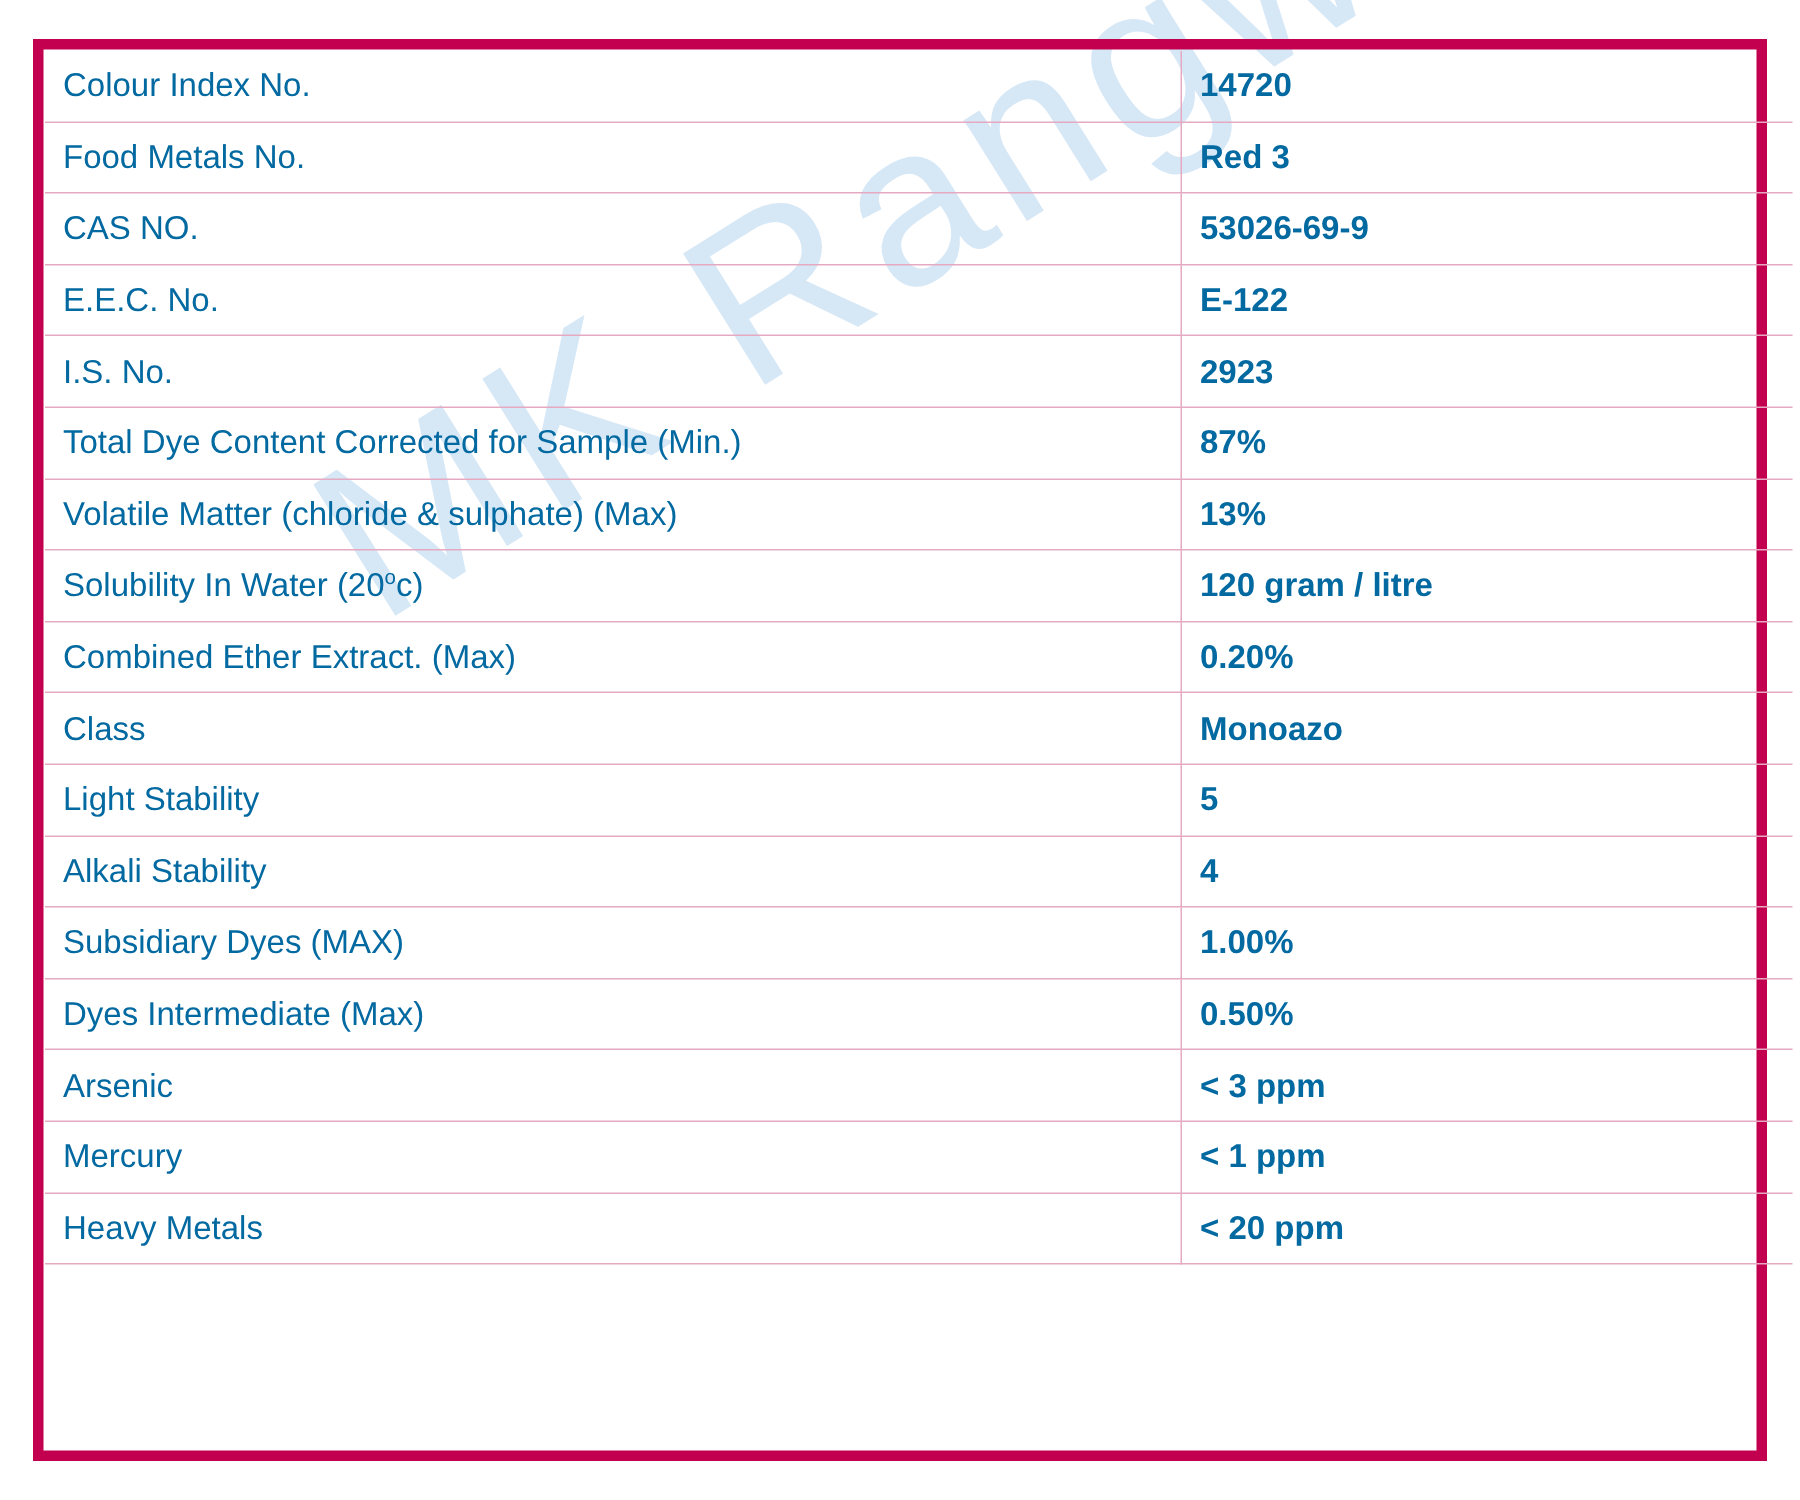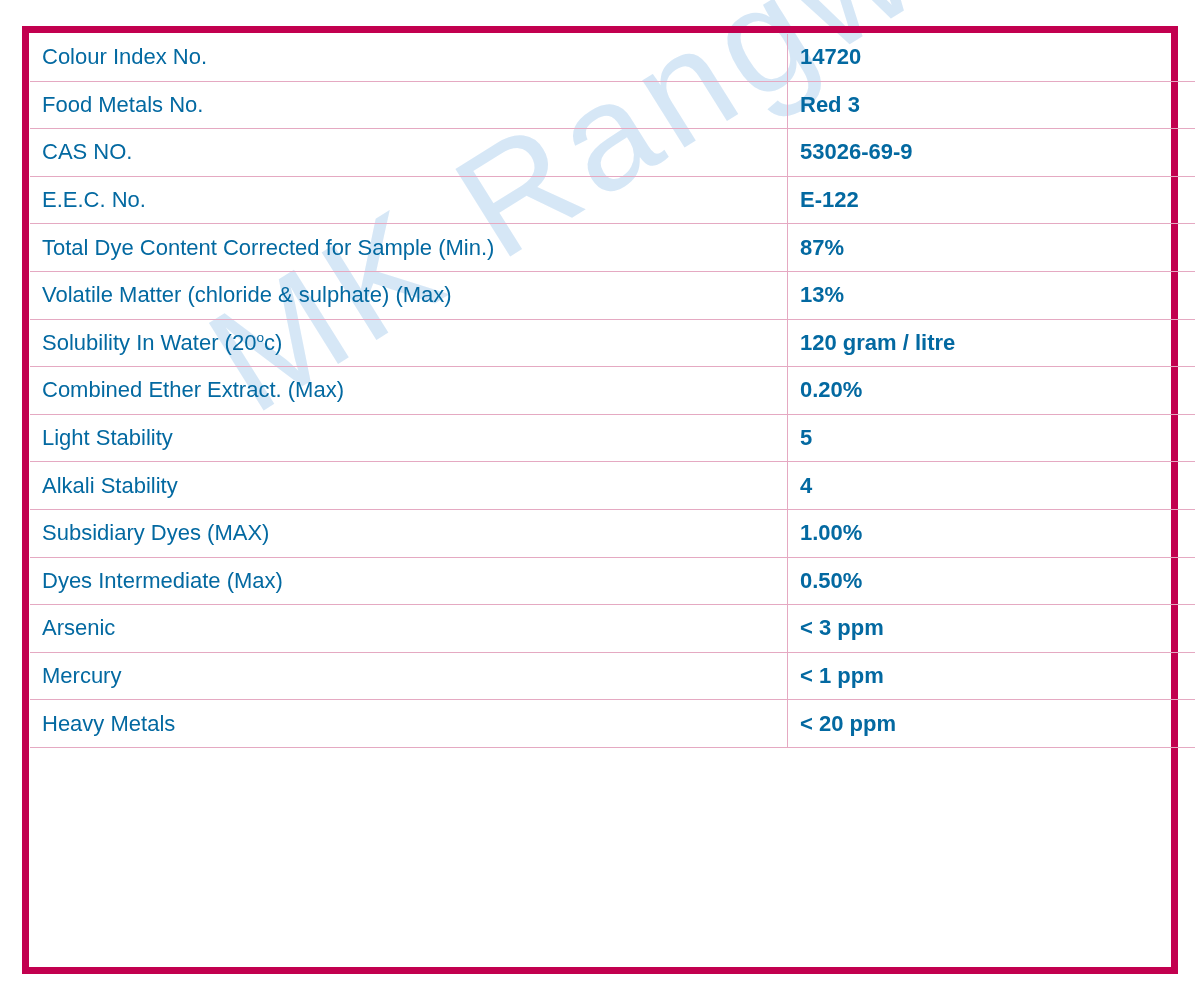--- a/index.html
+++ b/index.html
@@ -127,34 +127,42 @@
       </tr>
       <tr>
         <td class="label">CAS NO.</td>
         <td class="value">53026-69-9</td>
       </tr>
       <tr>
         <td class="label">E.E.C. No.</td>
         <td class="value">E-122</td>
       </tr>
       <tr>
+        <td class="label">I.S. No.</td>
+        <td class="value">2923</td>
+      </tr>
+      <tr>
         <td class="label">Total Dye Content Corrected for Sample (Min.)</td>
         <td class="value">87%</td>
       </tr>
       <tr>
         <td class="label">Volatile Matter (chloride &amp; sulphate) (Max)</td>
         <td class="value">13%</td>
       </tr>
       <tr>
         <td class="label">Solubility In Water (20<sup>o</sup>c)</td>
         <td class="value">120 gram / litre</td>
       </tr>
       <tr>
         <td class="label">Combined Ether Extract. (Max)</td>
         <td class="value">0.20%</td>
+      </tr>
+      <tr>
+        <td class="label">Class</td>
+        <td class="value">Monoazo</td>
       </tr>
       <tr>
         <td class="label">Light Stability</td>
         <td class="value">5</td>
       </tr>
       <tr>
         <td class="label">Alkali Stability</td>
         <td class="value">4</td>
       </tr>
       <tr>

